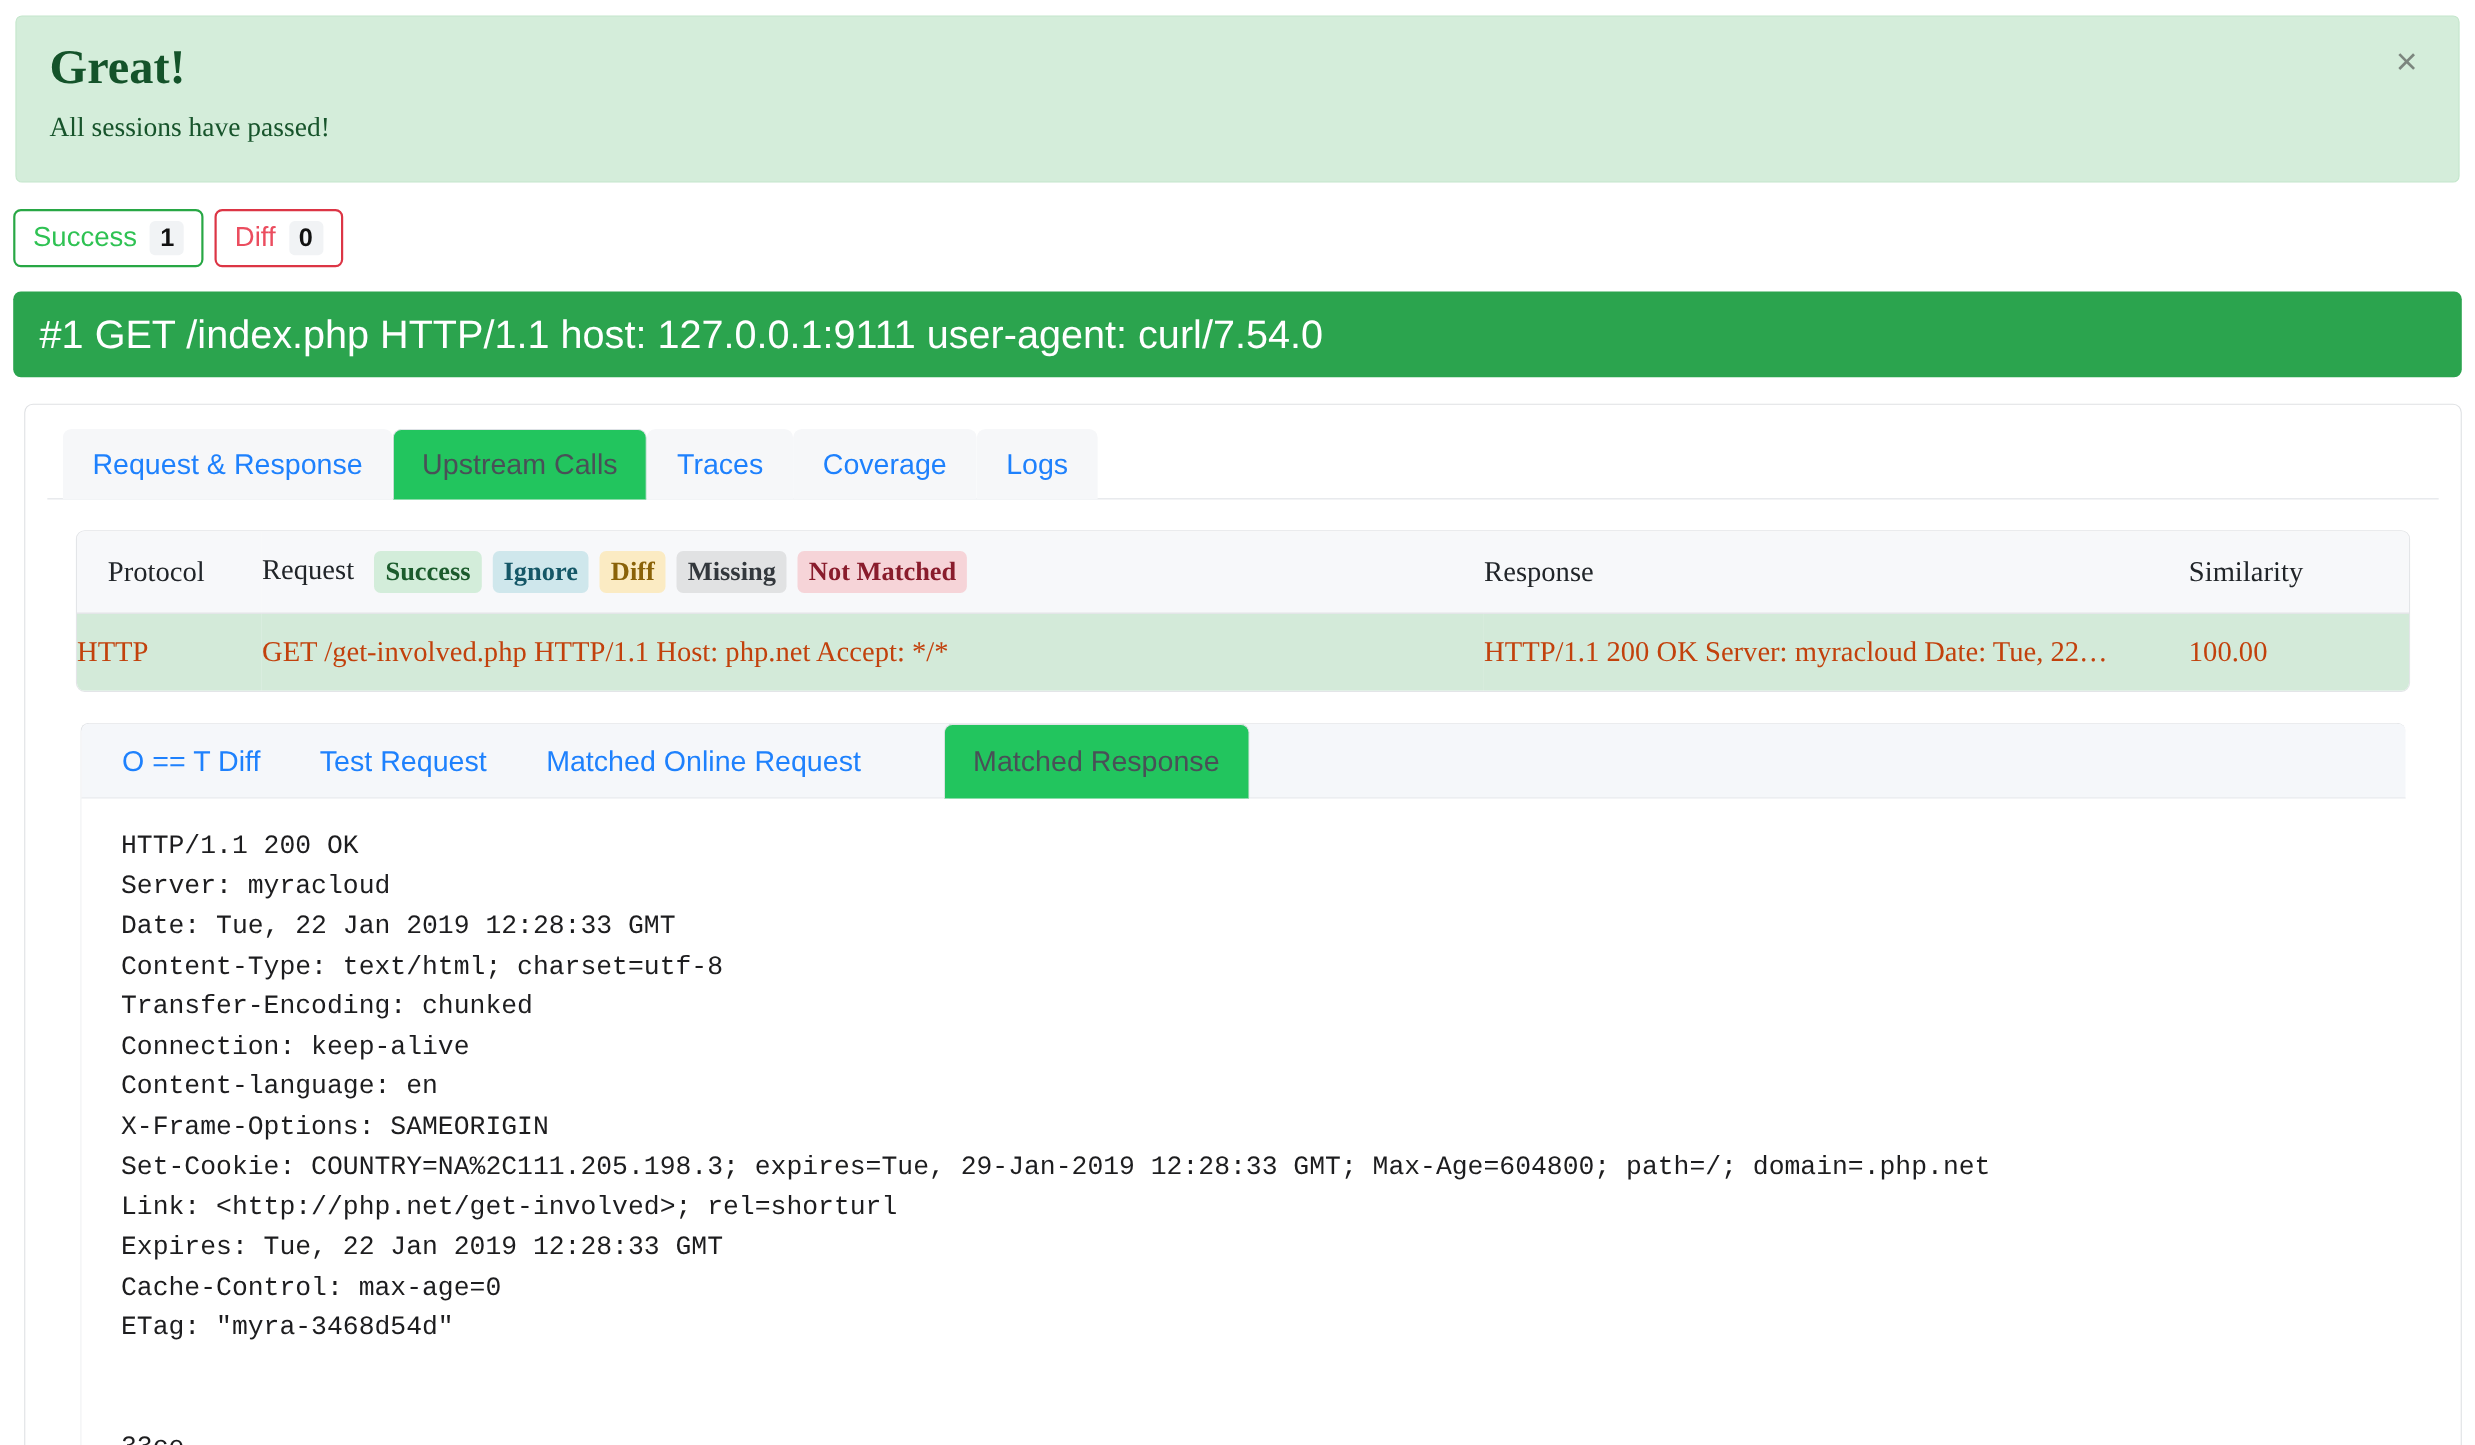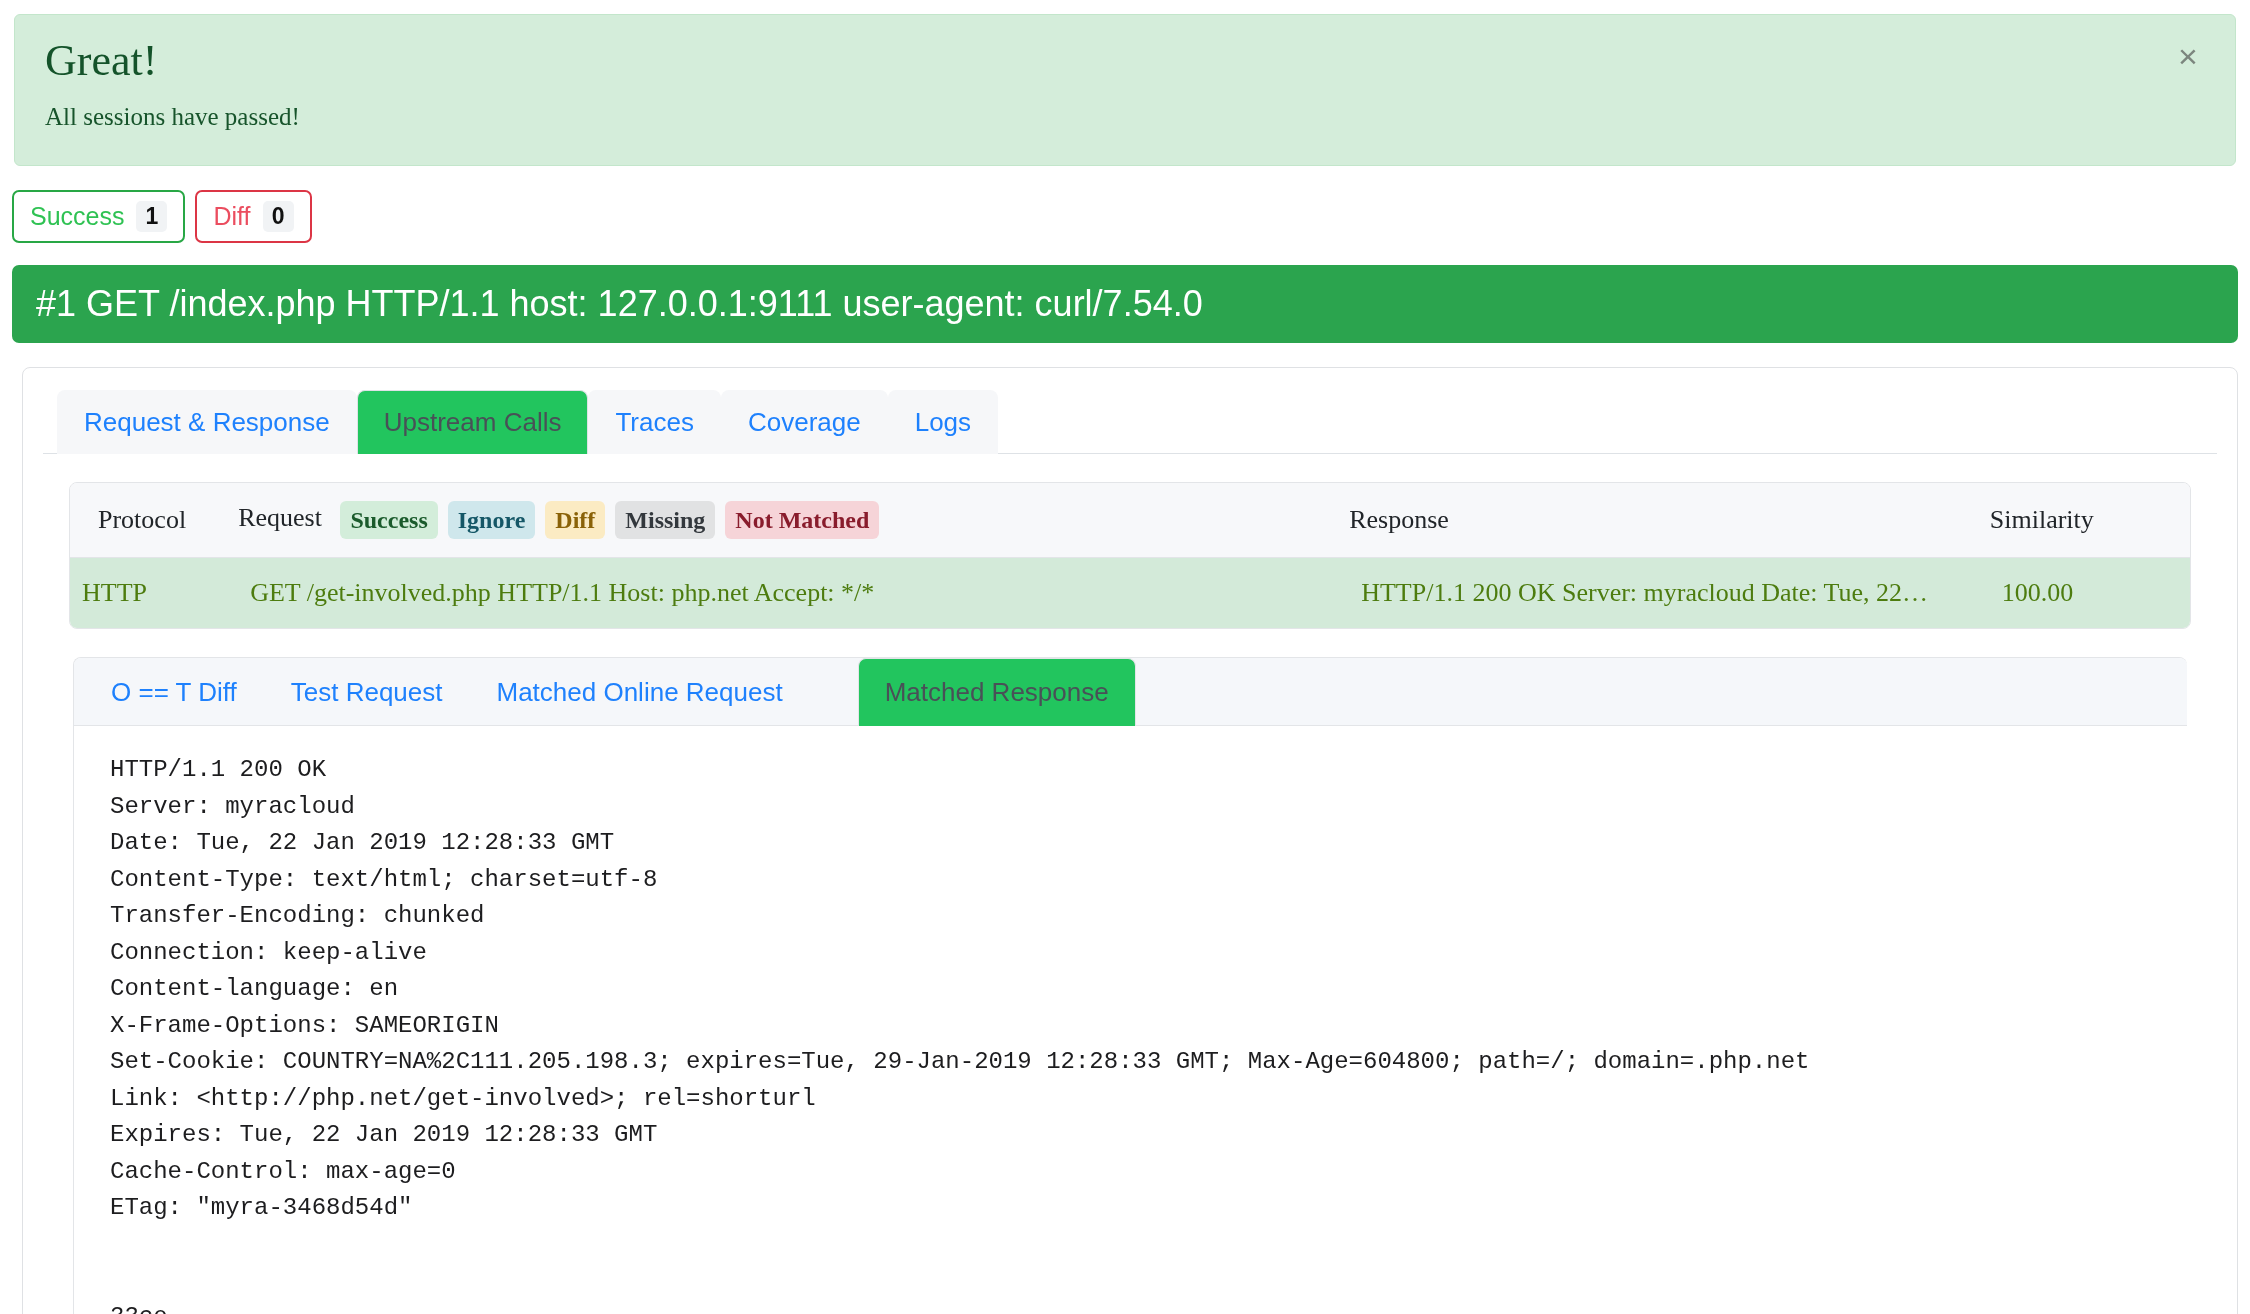--- a/index.html
+++ b/index.html
@@ -26,21 +26,21 @@
     padding: 22px 30px 26px 30px;
     box-sizing: border-box;
     height: 152px;
     font-family: "Liberation Serif", serif;
     color: #155724;
   }
   .alert-heading {
     font-size: 44px;
     line-height: 1.1;
     margin: 0 0 18px 0;
-    font-weight: normal;
+    font-weight: bold;
     color: #14532a;
     font-family: "Liberation Serif", serif;
   }
   .alert-body {
     font-size: 25px;
     margin: 0;
     color: #17542b;
     font-family: "Liberation Serif", serif;
   }
   .alert-close {
@@ -173,23 +173,23 @@
     padding: 18px 0 18px 0;
     border-bottom: 1px solid #e3e5e8;
     vertical-align: middle;
   }
   .col-proto  { width: 140px;  padding-left: 28px !important; }
   .col-req    { width: 1110px; }
   .col-resp   { width: 640px; }
   .col-sim    { width: 200px;  }
   table.calls tbody td {
     font-size: 26px;
-    padding: 20px 12px;
+    padding: 20px 0;
     vertical-align: middle;
-    color: #4d7c0f;
+    color: #c2410c;
   }
   tr.row-success td { background: #d3ead9; }
   td.proto, td.req { color: #1e81fd; cursor: pointer; }
   td.proto { padding-left: 28px; }
   td.resp  { color: #212529; overflow: hidden; white-space: nowrap; text-overflow: ellipsis; }
   .badges { display: inline-flex; gap: 10px; margin-left: 12px; vertical-align: middle; }
   .badge {
     display: inline-block;
     border-radius: 6px;
     padding: 4px 10px;

